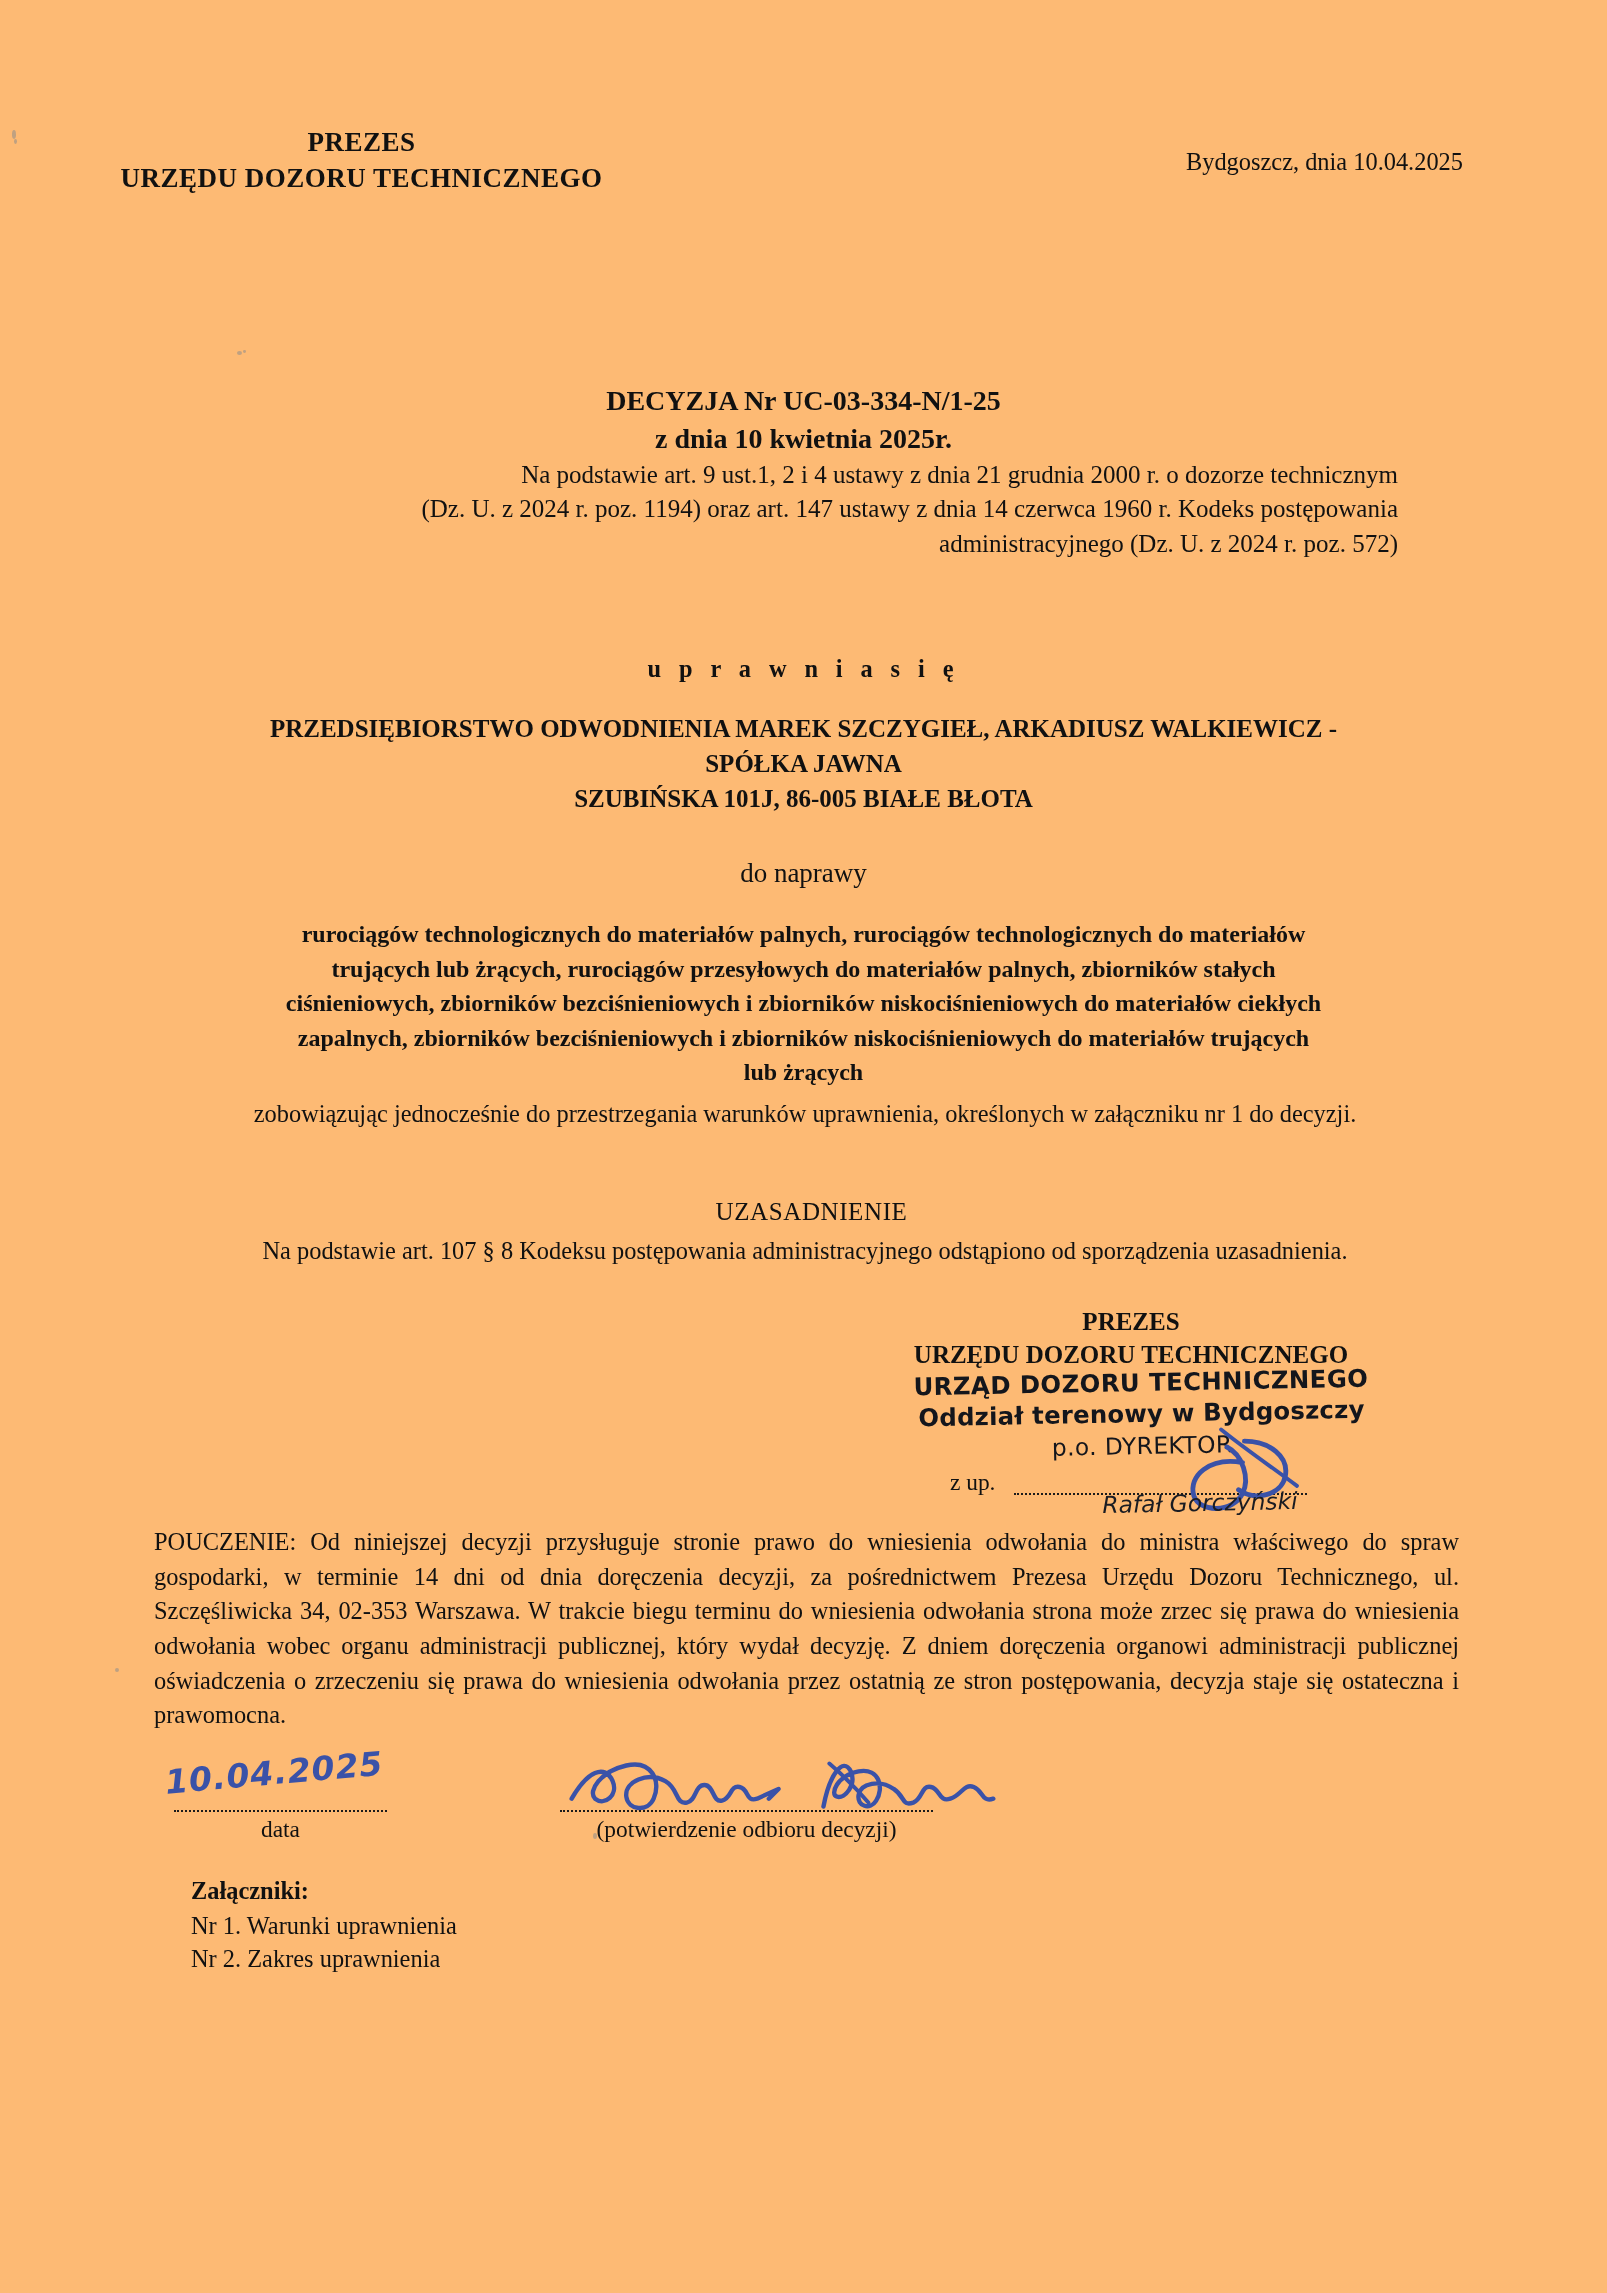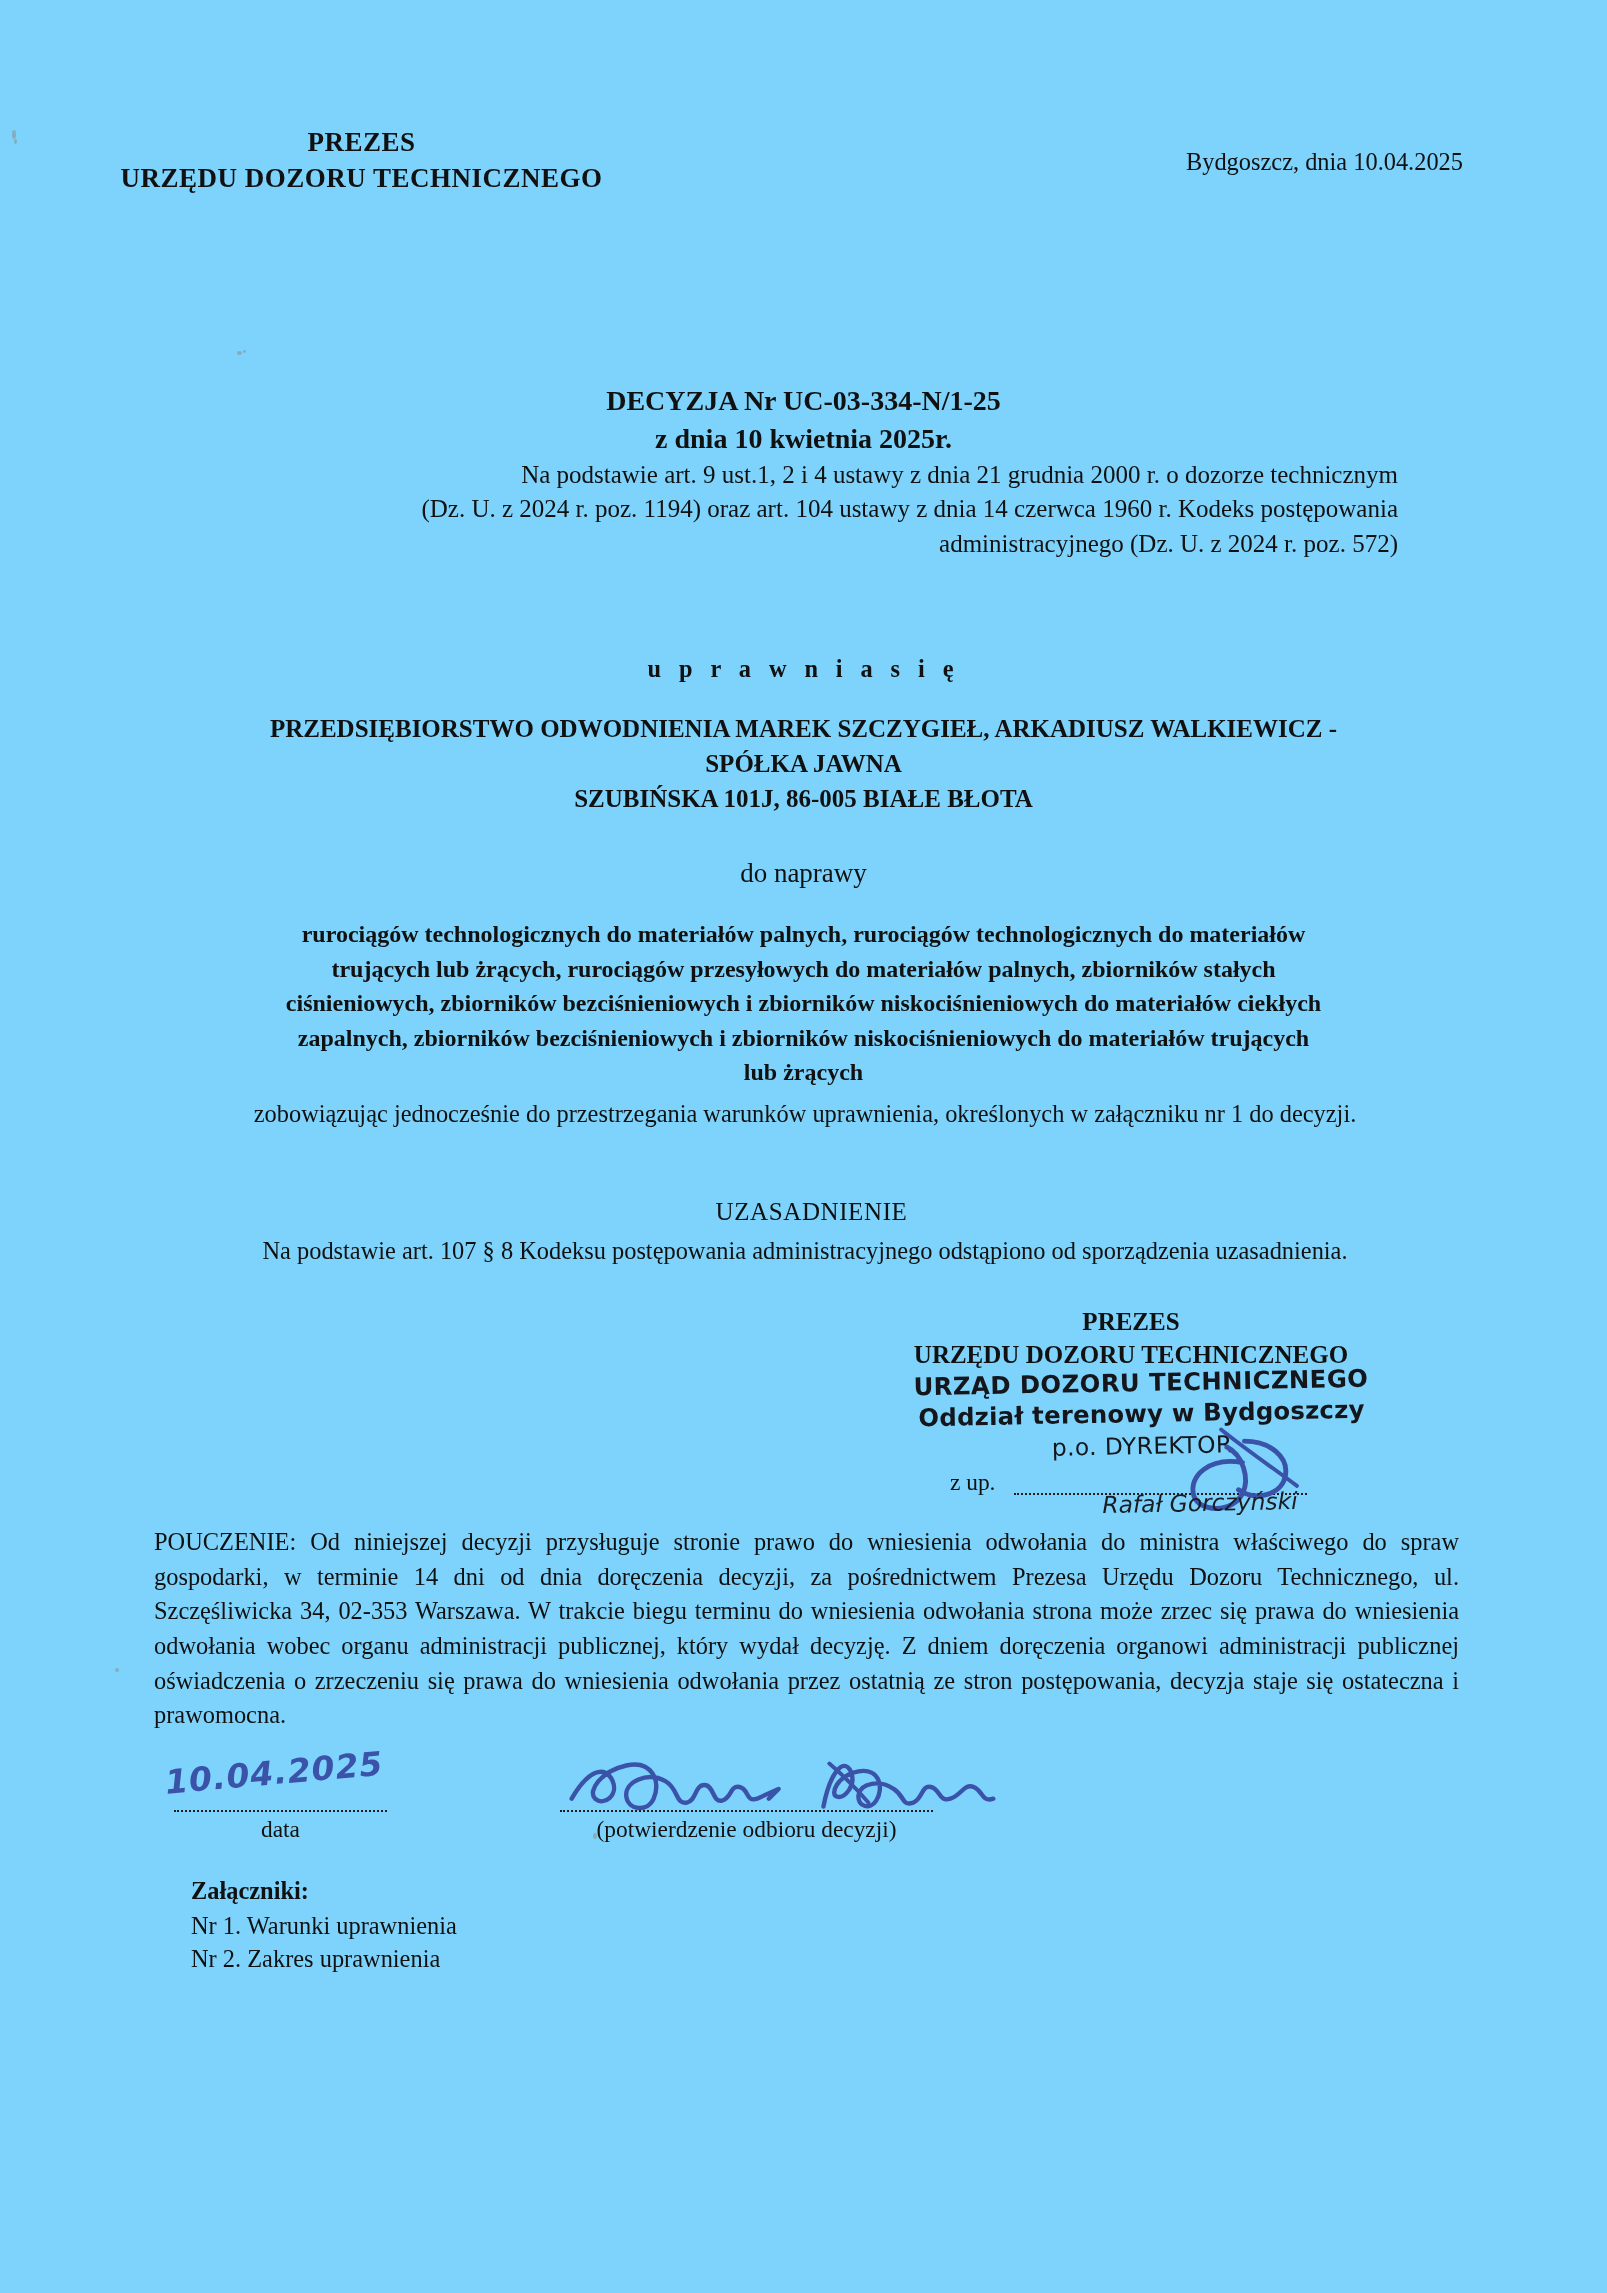--- a/index.html
+++ b/index.html
@@ -4,21 +4,21 @@
 <style>
   html, body {
     margin: 0;
     padding: 0;
     background: #ffffff;
   }
   .page {
     position: relative;
     width: 1607px;
     height: 2294px;
-    background: #7dd3fc;
+    background: #fdba74;
     color: #111111;
     font-family: "Liberation Serif", "DejaVu Serif", serif;
     overflow: hidden;
   }
 
   
   .speckle {
     position: absolute;
     background: #8d8d8d;
     border-radius: 50%;
@@ -331,21 +331,21 @@
   </div>
   <div class="datestamp">Bydgoszcz, dnia 10.04.2025</div>
 
   <div class="dec-title">
     <span>DECYZJA Nr UC-03-334-N/1-25</span>
     <span>z dnia 10 kwietnia 2025r.</span>
   </div>
 
   <div class="legal-basis">
     <span>Na podstawie art. 9 ust.1, 2 i 4 ustawy z dnia 21 grudnia 2000 r. o dozorze technicznym</span>
-    <span>(Dz. U. z 2024 r. poz. 1194) oraz art. 104 ustawy z dnia 14 czerwca 1960 r. Kodeks postępowania</span>
+    <span>(Dz. U. z 2024 r. poz. 1194) oraz art. 147 ustawy z dnia 14 czerwca 1960 r. Kodeks postępowania</span>
     <span>administracyjnego (Dz. U. z 2024 r. poz. 572)</span>
   </div>
 
   <div class="grants">u p r a w n i a   s i ę</div>
 
   <div class="entity">
     <span>PRZEDSIĘBIORSTWO ODWODNIENIA MAREK SZCZYGIEŁ, ARKADIUSZ WALKIEWICZ -</span>
     <span>SPÓŁKA JAWNA</span>
     <span>SZUBIŃSKA 101J, 86-005 BIAŁE BŁOTA</span>
   </div>

